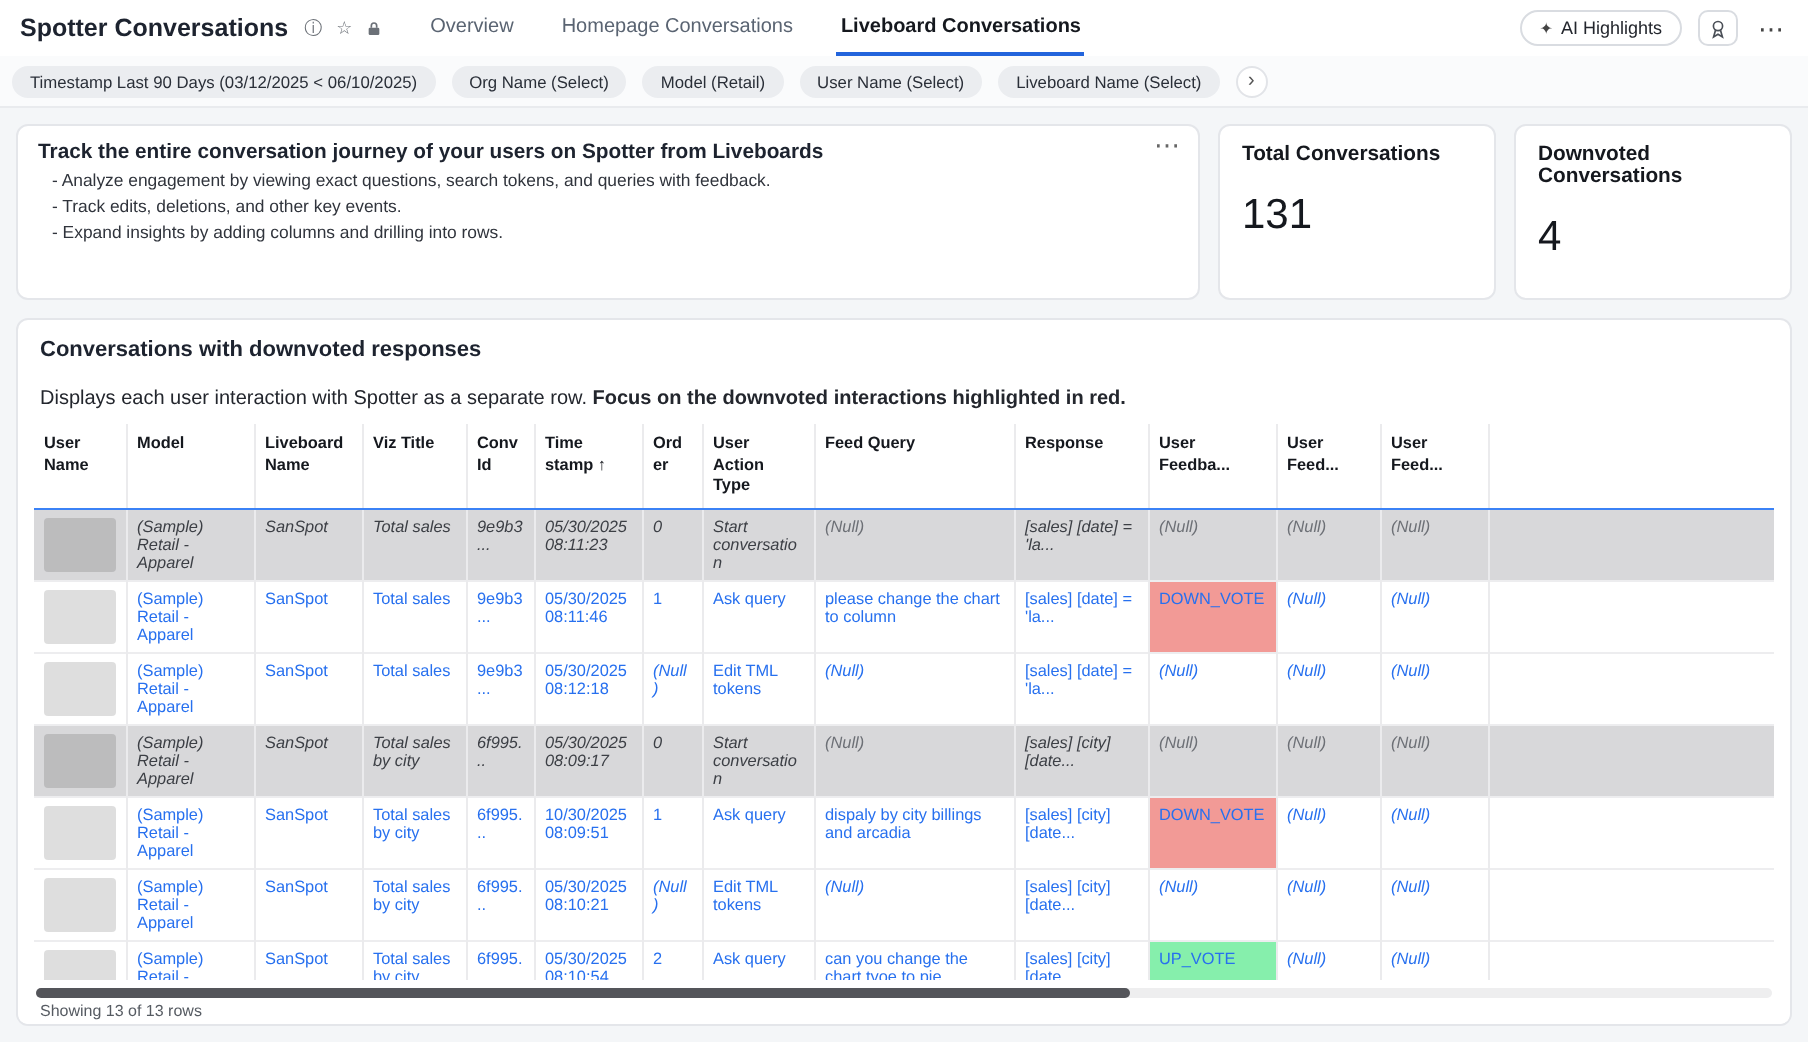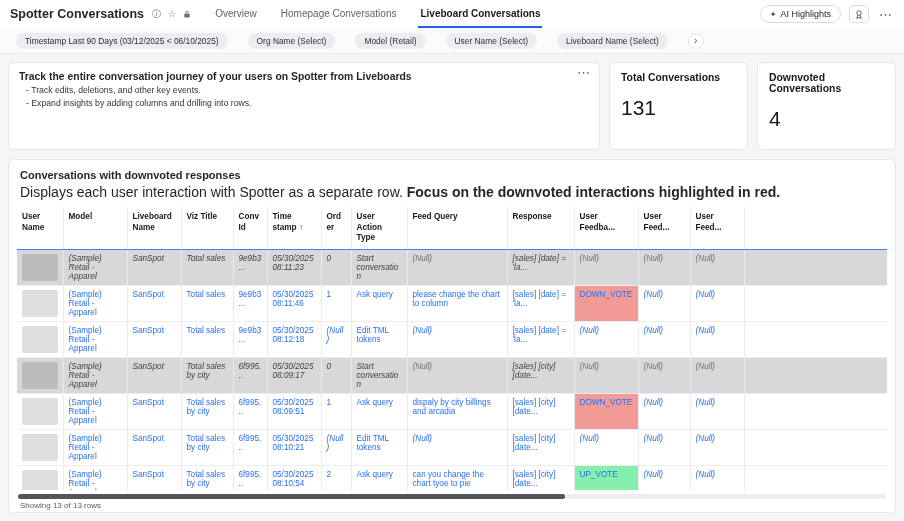--- a/index.html
+++ b/index.html
@@ -15,21 +15,21 @@
   .tabs{display:flex;gap:20px;margin-left:22px;align-items:stretch}
   .tab{font-size:10px;color:#5a6472;display:flex;align-items:center;border-bottom:2px solid transparent;padding:4px 2px;cursor:pointer;white-space:nowrap}
   .tab.active{color:#15181e;font-weight:bold;border-bottom-color:#2264dc}
   .topbar-right{margin-left:auto;display:flex;align-items:center;gap:8px}
   .ai-btn{display:flex;align-items:center;gap:4px;border:1px solid #d9dce1;border-radius:12px;padding:3px 9px;font-size:9px;background:#fff;color:#23262d;white-space:nowrap;cursor:pointer}
   .ai-btn .spark{font-size:8px;color:#444}
   .icon-btn{width:20px;height:18px;border:1px solid #d9dce1;border-radius:5px;display:flex;align-items:center;justify-content:center;background:#fff;cursor:pointer}
   .more-btn{font-size:13px;color:#444;background:none;border:none;cursor:pointer;padding:0 2px}
 
   
-  .filterbar{height:26px;background:#fafbfc;display:flex;align-items:center;gap:20px;padding:0 16px;border-bottom:1px solid #e9ebee}
+  .filterbar{height:26px;background:#fafbfc;display:flex;align-items:center;gap:8px;padding:0 6px;border-bottom:1px solid #e9ebee}
   .pill{background:#ebedf0;border-radius:10px;padding:3px 9px;font-size:8.4px;color:#2a2f38;white-space:nowrap;cursor:pointer}
   .chev{width:16px;height:16px;border-radius:50%;display:flex;align-items:center;justify-content:center;font-size:10px;color:#555;background:#fff;border:1px solid #e2e4e8;cursor:pointer}
 
   
   main{padding:8px;display:flex;flex-direction:column;gap:9px;height:467px}
   .cards-row{display:flex;gap:9px;height:88px}
   .card{background:#fff;border:1px solid #e4e6ea;border-radius:6px}
   .info-card{flex:1;padding:8px 26px 6px 10px;position:relative}
   .info-title{font-size:10.4px;font-weight:bold;margin-bottom:2px}
   .info-bullets{list-style:none;font-size:8.7px;color:#30343c;line-height:1.5;padding-left:7px}
@@ -38,21 +38,21 @@
   .note .red{color:#e5484d}
   .card-more{position:absolute;top:2px;right:9px;color:#666;font-size:13px;cursor:pointer}
   .kpi{width:139px;padding:9px 11px;cursor:pointer}
   .kpi-label{font-size:10.4px;font-weight:bold;color:#15181e}
   .kpi-value{font-size:21px;margin-top:13px;color:#15181e}
 
   
   .table-card{flex:1;position:relative;overflow:hidden;padding:9px 0 0 0}
   .tc-head{padding:0 11px}
   .tc-title{font-size:11px;font-weight:bold}
-  .tc-sub{font-size:14px;color:#23262d;margin-top:3px}
+  .tc-sub{font-size:10px;color:#23262d;margin-top:13px}
   table{border-collapse:collapse;table-layout:fixed;width:calc(100% - 16px);margin:7px 8px 0;background:#fff}
   th,td{font-size:8.2px;text-align:left;vertical-align:top;padding:4px 5px;border-left:1px solid #ebebed;overflow:hidden;word-wrap:break-word}
   th:first-child,td:first-child{border-left:none}
   thead th{font-weight:bold;color:#15181e;border-bottom:1px solid #3b82f6;padding-top:5px;padding-bottom:5px;line-height:1.3;cursor:pointer}
   thead .arrow{font-weight:normal}
   tbody tr{height:36px;border-bottom:1px solid #ededef;cursor:pointer}
   tr.start{background:#d8d8da;font-style:italic;color:#3c3f45}
   tr.link td{color:#2770ef}
   td.null{color:#9aa0a8;font-style:italic}
   tr.start td.null{color:#6d7076}
@@ -110,20 +110,21 @@
   <div class="pill">Liveboard Name (Select)</div>
   <div class="chev">›</div>
 </div>
 
 <main>
   <div class="cards-row">
     <section class="card info-card">
       <span class="card-more">⋯</span>
       <h2 class="info-title">Track the entire conversation journey of your users on Spotter from Liveboards</h2>
       <ul class="info-bullets">
+        <li>- Analyze engagement by viewing exact questions, search tokens, and queries with feedback.</li>
         <li>- Track edits, deletions, and other key events.</li>
         <li>- Expand insights by adding columns and drilling into rows.</li>
       </ul>
     </section>
     <section class="card kpi">
       <div class="kpi-label">Total Conversations</div>
       <div class="kpi-value">131</div>
     </section>
     <section class="card kpi">
       <div class="kpi-label">Downvoted Conversations</div>
@@ -245,21 +246,21 @@
             <td></td>
           </tr>
           <tr class="link">
             <td>
               <span class="redact"></span>
             </td>
             <td>(Sample) Retail - Apparel</td>
             <td>SanSpot</td>
             <td>Total sales by city</td>
             <td>6f995...</td>
-            <td>05/30/2025 08:09:51</td>
+            <td>10/30/2025 08:09:51</td>
             <td>1</td>
             <td>Ask query</td>
             <td>dispaly by city billings and arcadia</td>
             <td>[sales] [city] [date...</td>
             <td class="down">DOWN_VOTE</td>
             <td class="null">(Null)</td>
             <td class="null">(Null)</td>
             <td></td>
           </tr>
           <tr class="link">

